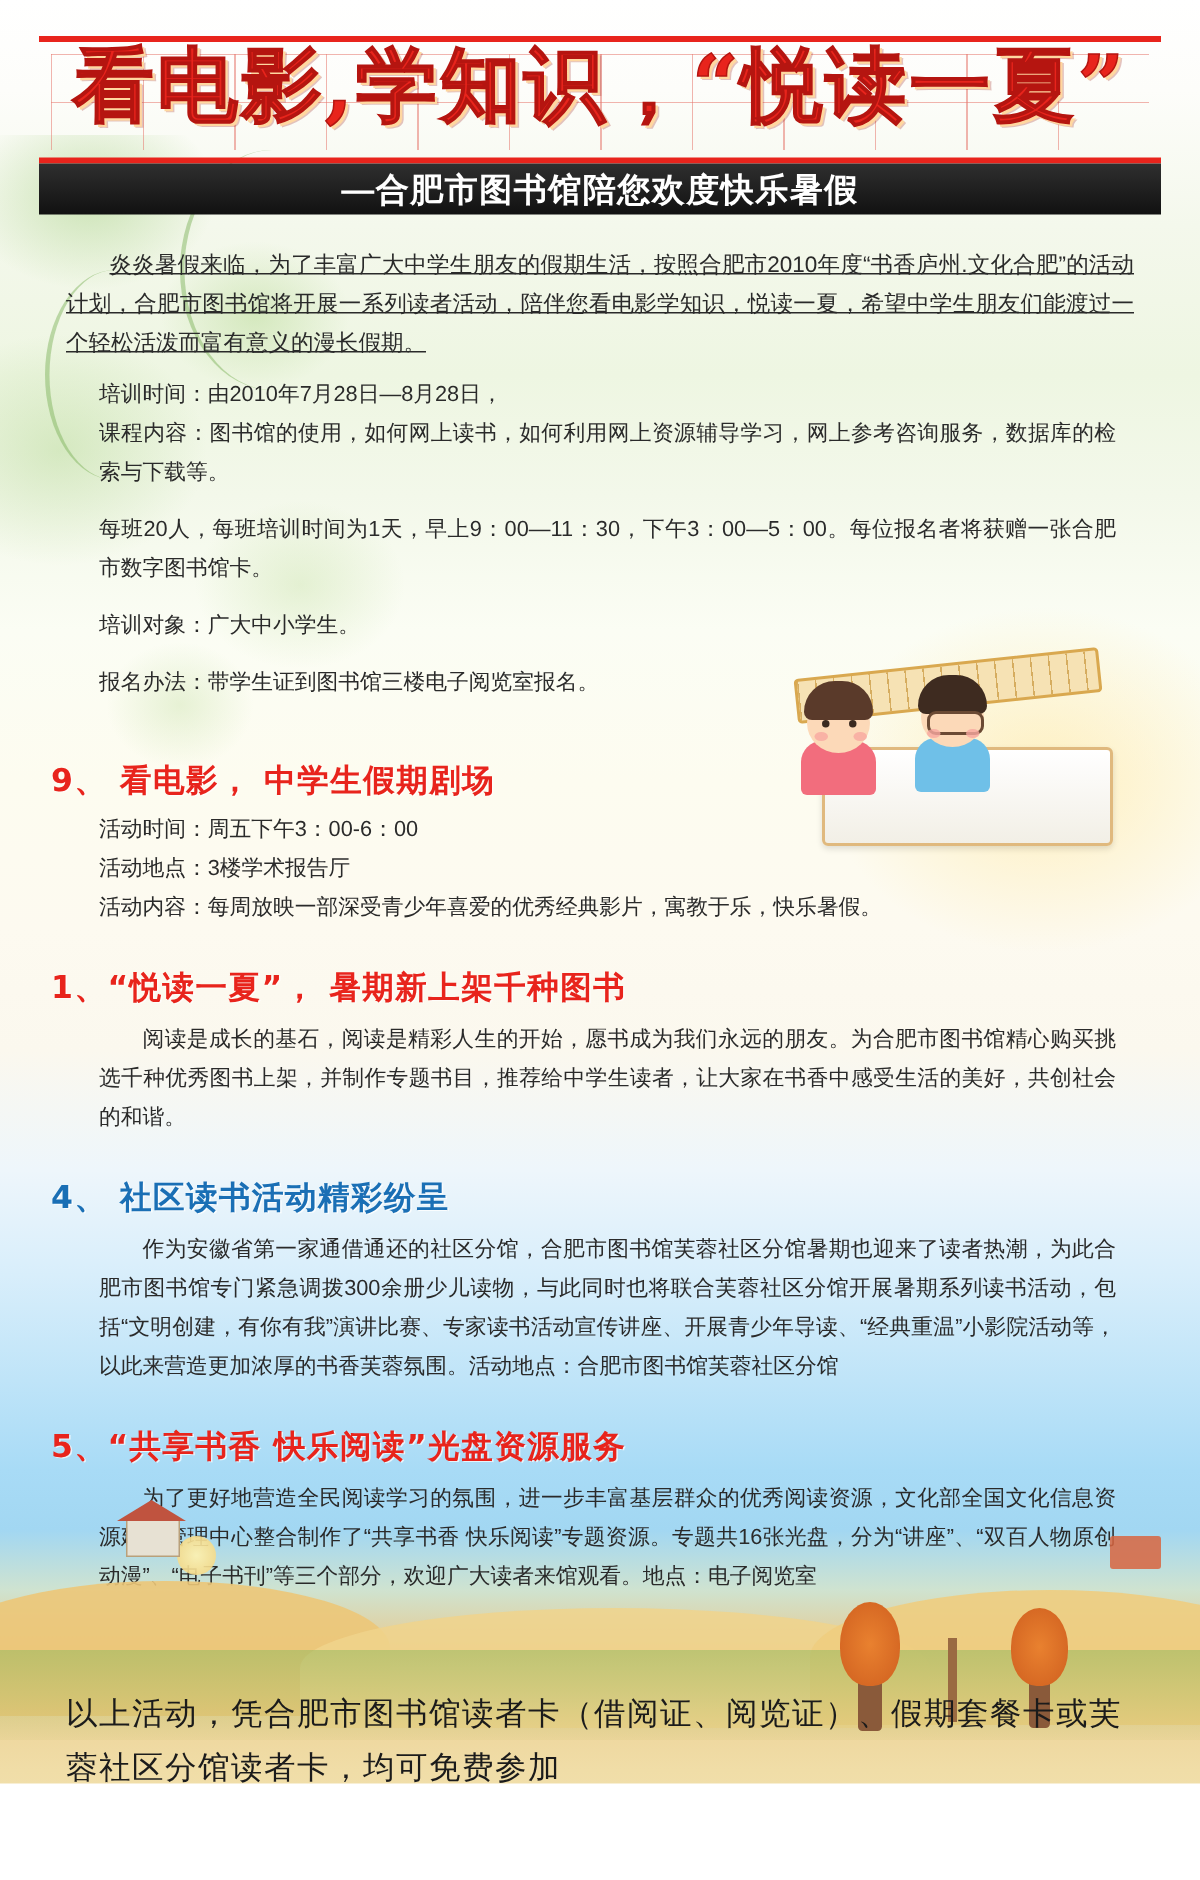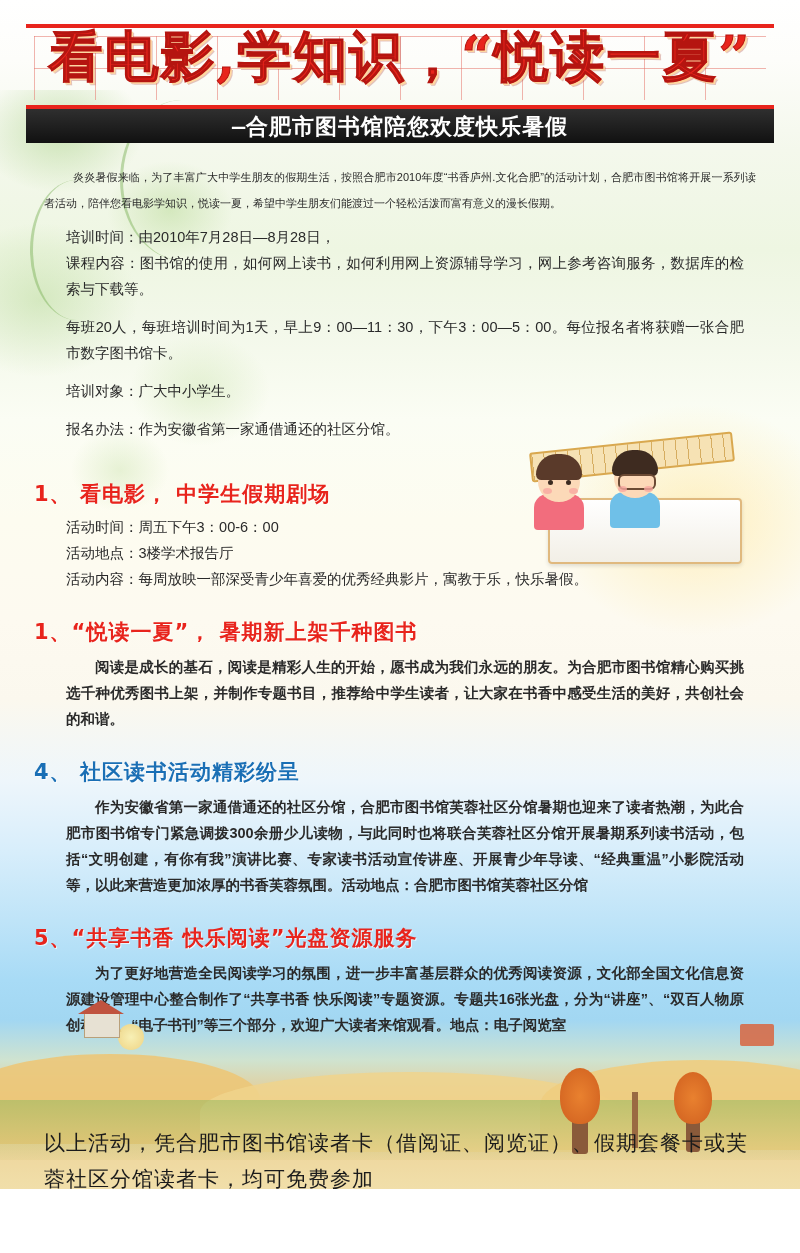--- a/index.html
+++ b/index.html
@@ -105,51 +105,52 @@
     position:absolute;left:26px;top:105px;width:748px;height:4px;background:#e8241c;
   }
   .subtitle-bar{
     position:absolute;left:26px;top:109px;width:748px;height:34px;
     background:linear-gradient(to bottom,#2f2f2f,#111);
   }
   .subtitle{
     position:absolute;left:26px;top:110px;width:748px;height:34px;
     display:flex;align-items:center;justify-content:center;
     color:#ffffff;font-size:22px;font-weight:bold;letter-spacing:1px;
-    font-family:Liberation Mono, monospace;
+    font-family:Liberation Sans, sans-serif;
   }
 
   
   .content{
     position:absolute;left:0;top:150px;width:800px;
   }
   .intro{
     margin:14px 44px 0 44px;
-    font-size:11px;line-height:26px;color:#2a2a2a;text-align:justify;
+    font-size:15px;line-height:26px;color:#2a2a2a;text-align:justify;
     text-indent:29px;
+    text-decoration:underline;
   }
   .sec-head{
     margin:26px 0 6px 34px;
     color:#e8241c;
     font-size:21px;
     font-weight:bold;
     letter-spacing:1px;
     font-family:"DejaVu Sans","Liberation Sans",sans-serif;
     text-shadow:1px 1px 0 rgba(255,255,255,.7);
   }
   .sec-head.blue{
     color:#1a6fb5;
     text-shadow:1px 1px 0 rgba(255,255,255,.8);
   }
   .block{
     margin:8px 56px 0 66px;
     font-size:14.5px;line-height:26px;color:#2a2a2a;text-align:justify;
   }
   .block.tight{margin-top:4px;}
-  .block .ind{text-indent:29px;display:block;font-weight:bold;}
+  .block .ind{text-indent:29px;display:block;}
   .gap{height:12px;}
 
   .footer-note{
     position:absolute;left:44px;top:1125px;width:712px;
     font-size:21px;line-height:36px;color:#1b1b1b;font-weight:normal;
     letter-spacing:1px;
   }
   .footer-logo{
     position:absolute;right:34px;top:1196px;
     font-size:34px;font-weight:bold;color:#ffffff;letter-spacing:3px;
@@ -226,25 +227,25 @@
     <p class="intro">炎炎暑假来临，为了丰富广大中学生朋友的假期生活，按照合肥市2010年度“书香庐州.文化合肥”的活动计划，合肥市图书馆将开展一系列读者活动，陪伴您看电影学知识，悦读一夏，希望中学生朋友们能渡过一个轻松活泼而富有意义的漫长假期。</p>
 
     <div class="block">
       <div>培训时间：由2010年7月28日—8月28日，</div>
       <div>课程内容：图书馆的使用，如何网上读书，如何利用网上资源辅导学习，网上参考咨询服务，数据库的检索与下载等。</div>
       <div class="gap"></div>
       <div>每班20人，每班培训时间为1天，早上9：00—11：30，下午3：00—5：00。每位报名者将获赠一张合肥市数字图书馆卡。</div>
       <div class="gap"></div>
       <div>培训对象：广大中小学生。</div>
       <div class="gap"></div>
-      <div>报名办法：作为安徽省第一家通借通还的社区分馆。</div>
-      <div class="gap"></div>
-    </div>
-
-    <h2 class="sec-head">1、 看电影， 中学生假期剧场</h2>
+      <div>报名办法：带学生证到图书馆三楼电子阅览室报名。</div>
+      <div class="gap"></div>
+    </div>
+
+    <h2 class="sec-head">9、 看电影， 中学生假期剧场</h2>
     <div class="block tight">
       <div>活动时间：周五下午3：00-6：00</div>
       <div>活动地点：3楼学术报告厅</div>
       <div>活动内容：每周放映一部深受青少年喜爱的优秀经典影片，寓教于乐，快乐暑假。</div>
     </div>
 
     <h2 class="sec-head">1、“悦读一夏”， 暑期新上架千种图书</h2>
     <div class="block">
       <span class="ind">阅读是成长的基石，阅读是精彩人生的开始，愿书成为我们永远的朋友。为合肥市图书馆精心购买挑选千种优秀图书上架，并制作专题书目，推荐给中学生读者，让大家在书香中感受生活的美好，共创社会的和谐。</span>
     </div>

